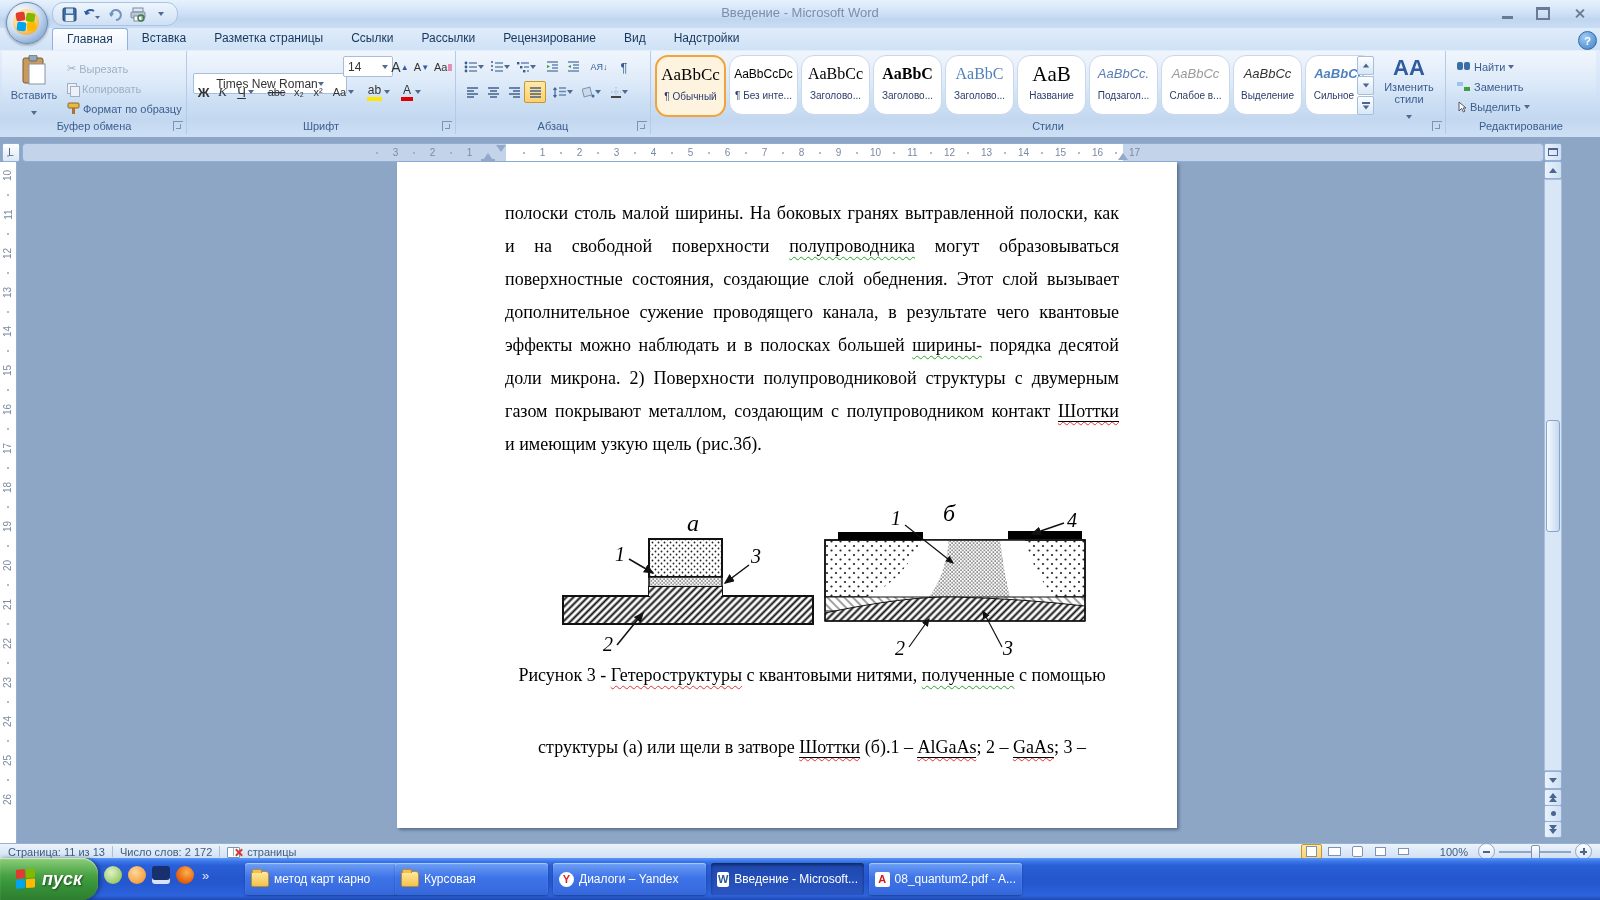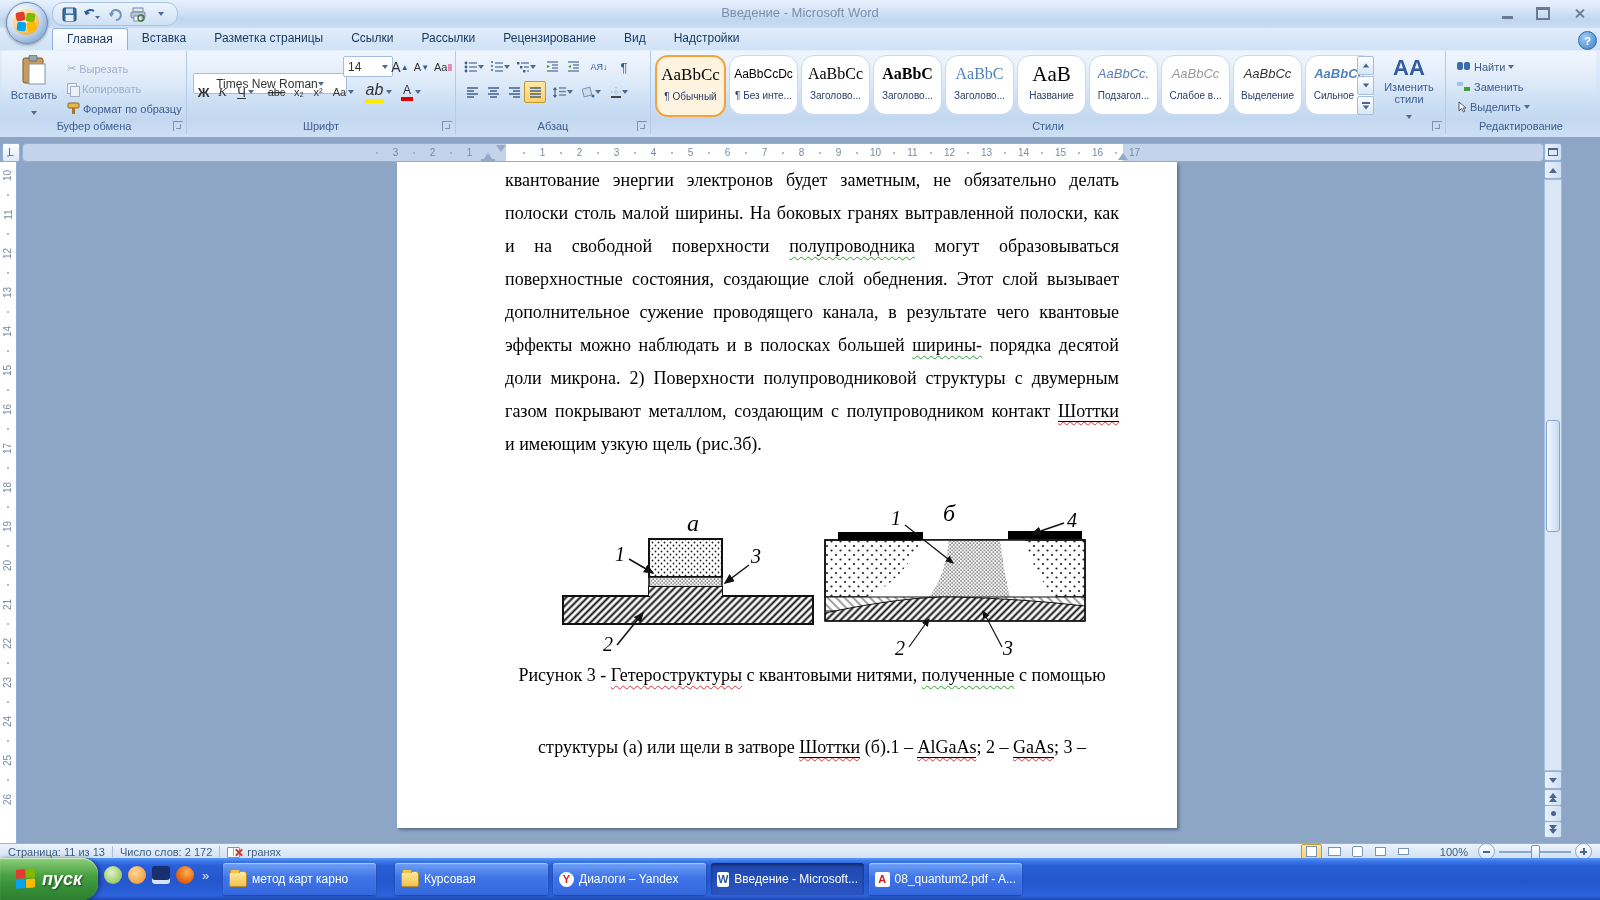--- a/index.html
+++ b/index.html
@@ -303,21 +303,21 @@
       </div>
       <div class="abs tbtn" style="left:76px;top:30px;width:25px;font-size:11px;">
         <span style="text-decoration:line-through;">abc</span>
       </div>
       <div class="abs tbtn" style="left:102px;top:30px;width:18px;font-size:11px;">x₂</div>
       <div class="abs tbtn" style="left:121px;top:30px;width:18px;font-size:11px;">x²</div>
       <div class="abs tbtn" style="left:142px;top:30px;width:27px;font-size:11px;">
         <span>Aa</span>
           <span class="caret" style="margin-left:2px;"></span>
       </div>
-      <div class="abs tbtn" style="left:175px;top:30px;width:31px;font-size:16px;font-style:italic;">
+      <div class="abs tbtn" style="left:175px;top:30px;width:31px;font-size:12px;">
         <span style="border-bottom:4px solid #ffe800;padding:0 1px;">ab</span>
           <span class="caret" style="margin-left:2px;"></span>
       </div>
       <div class="abs tbtn" style="left:208px;top:30px;width:30px;font-size:12px;">
         <span style="border-bottom:4px solid #e00000;padding:0 2px;">А</span>
           <span class="caret" style="margin-left:2px;"></span>
       </div>
       <div class="grp-label">Шрифт</div>
       <div class="launcher"></div>
     </div>
@@ -594,21 +594,20 @@
           <div class="vru">
             <span>25</span>
           </div>
           <div class="vru">
             <span>26</span>
           </div>
         </div>
     </div>
 
     <div class="page">
-      <div class="tl" style="top:3px;"><span>квантование энергии электронов будет заметным, не обязательно делать</span></div>
       <div class="tl" style="top:69px;"><span>и на свободной поверхности </span><span class="sq-g">полупроводника</span><span> могут образовываться</span></div>
       <div class="tl" style="top:36px;"><span>полоски столь малой ширины. На боковых гранях вытравленной полоски, как</span></div>
       <div class="tl" style="top:102px;"><span>поверхностные состояния, создающие слой обеднения. Этот слой вызывает</span></div>
       <div class="tl" style="top:135px;"><span>дополнительное сужение проводящего канала, в результате чего квантовые</span></div>
       <div class="tl" style="top:168px;"><span>эффекты можно наблюдать и в полосках большей </span><span class="sq-g">ширины-</span><span> порядка десятой</span></div>
       <div class="tl" style="top:201px;"><span>доли микрона. 2) Поверхности полупроводниковой структуры с двумерным</span></div>
       <div class="tl" style="top:234px;"><span>газом покрывают металлом, создающим с полупроводником контакт </span><span class="sq-r u-solid">Шоттки</span></div>
       <div class="tl tl-last" style="top:267px;"><span>и имеющим узкую щель (рис.3б).</span></div>
 
       <svg class="abs" style="left:158px;top:337px;" width="532" height="160" viewBox="0 0 532 160">
@@ -715,21 +714,21 @@
   <div class="abs statusbar">
     <span style="margin-left:8px;">Страница: 11 из 13</span>
     <span class="sb-sep"></span>
     <span>Число слов: 2 172</span>
     <span class="sb-sep"></span>
     <span style="position:relative;width:16px;height:12px;display:inline-block;">
       <span style="position:absolute;left:0;top:1px;width:11px;height:9px;background:#fff;border:1px solid #7a93b8;border-radius:1px;"></span>
       <span style="position:absolute;left:6px;top:2px;width:1px;height:8px;background:#9fb0c4;"></span>
       <span class="redx" style="position:absolute;left:8px;top:2px;"></span>
     </span>
-    <span style="margin-left:4px;">гранях</span>
+    <span style="margin-left:4px;">страницы</span>
     <span style="flex:1;"></span>
     <span style="display:flex;gap:2px;align-items:center;">
       <span class="viewbtn on">
           <span class="mini-doc"></span>
         </span>
       <span class="viewbtn">
           <span class="mini-doc" style="width:11px;height:7px;"></span>
         </span>
       <span class="viewbtn">
           <span class="mini-doc" style="border-radius:2px;"></span>
@@ -765,21 +764,21 @@
         </span>
       <span class="start-label">пуск</span>
     </div>
     <div class="ql">
       <span class="qlicon" style="border-radius:50%;background:radial-gradient(circle at 40% 35%,#dff2c8,#7fba3f);"></span>
       <span class="qlicon" style="border-radius:50%;background:radial-gradient(circle at 40% 35%,#ffd79a,#ef8c1f);"></span>
       <span class="qlicon" style="background:#18306e;box-shadow:inset 0 -4px 0 #d8e2f8;"></span>
       <span class="qlicon" style="border-radius:50%;background:radial-gradient(circle at 60% 35%,#ffb24d,#e2590a 70%,#2a4a9b);"></span>
       <span style="color:#dfe8ff;font-size:13px;margin-left:2px;">»</span>
     </div>
-    <div class="taskbtn" style="left:223px;">
+    <div class="taskbtn" style="left:245px;">
       <span class="tb-icon folder"></span>
       <span>метод карт карно</span>
     </div>
     <div class="taskbtn" style="left:395px;">
       <span class="tb-icon folder"></span>
       <span>Курсовая</span>
     </div>
     <div class="taskbtn" style="left:553px;">
       <span class="sqicon" style="color:#e01e1e;border-radius:50%;">Y</span>
       <span>Диалоги – Yandex</span>

